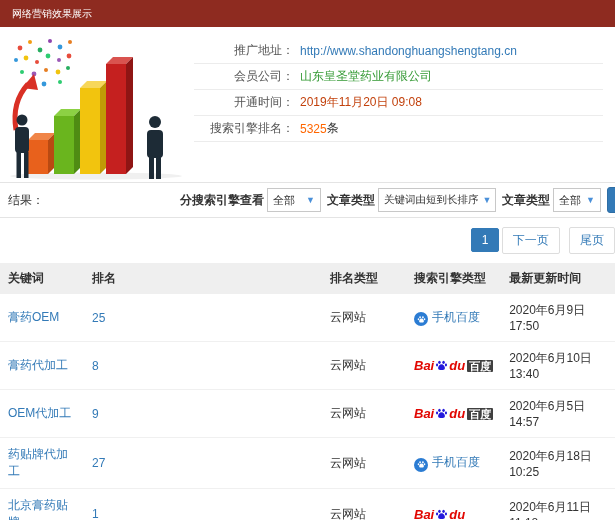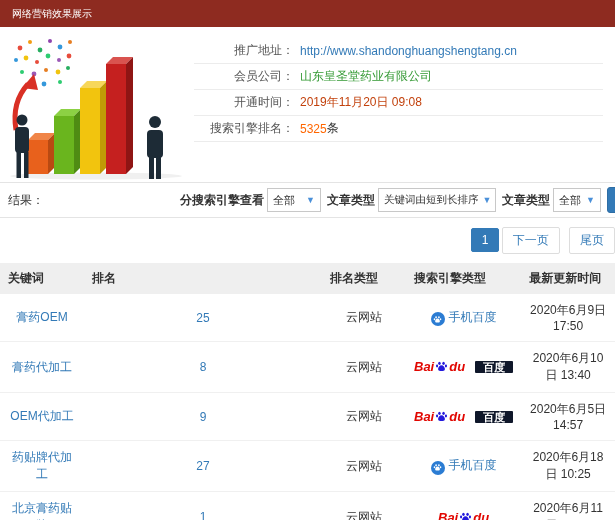--- a/index.html
+++ b/index.html
@@ -36,34 +36,34 @@
 
   .pagination { text-align:right; margin:9px 0; }
   .page-item { display:inline-block; border:1px solid #ddd; background:#fff; color:#337ab7;
     padding:4px 10px; font-size:12px; border-radius:2px; cursor:pointer; }
   .page-item.active { background:#337ab7; border-color:#337ab7; color:#fff; }
   .page-next { margin-left:-1px; }
   .page-last { margin-left:6px; }
 
   table { width:100%; border-collapse:collapse; }
   th { background:#efefef; text-align:left; font-weight:bold; padding:7px 8px; font-size:12px; color:#333; }
-  td { padding:8px 8px; border-bottom:1px solid #f0f0f0; font-size:12px; color:#333;text-align:center; }
+  td { padding:8px 8px; border-bottom:1px solid #f0f0f0; font-size:12px; color:#333; }
   .col-keyword { width:84px; }
   .col-rank { width:238px; }
   .col-ranktype { width:84px; }
   .col-engine { width:92px; }
   .kw, .rank-val { color:#337ab7; cursor:pointer; }
   .engine-cell { white-space:nowrap; }
   .m-icon { display:inline-flex; align-items:center; justify-content:center; width:14px; height:14px;
     background:#2b7cd3; border-radius:50%; margin-right:4px; vertical-align:-3px; }
   .m-label { color:#337ab7; }
   .baidu-logo { font-weight:bold; font-style:italic; color:#e10601; font-size:13px; }
   .baidu-logo svg { vertical-align:-2px; margin:0 1px; }
-  .baidu-cn { background:#0f172a; color:#fff; font-style:normal; font-size:11px;
-    padding:0 8px; margin-left:10px; border-radius:1px; }
+  .baidu-cn { background:#404040; color:#fff; font-style:normal; font-size:11px;
+    padding:0 2px; margin-left:2px; border-radius:1px; }
 </style>
 </head>
 <body>
 
 <div class="page">
 
   <div class="header">
     <span>网络营销效果展示</span>
   </div>
 

